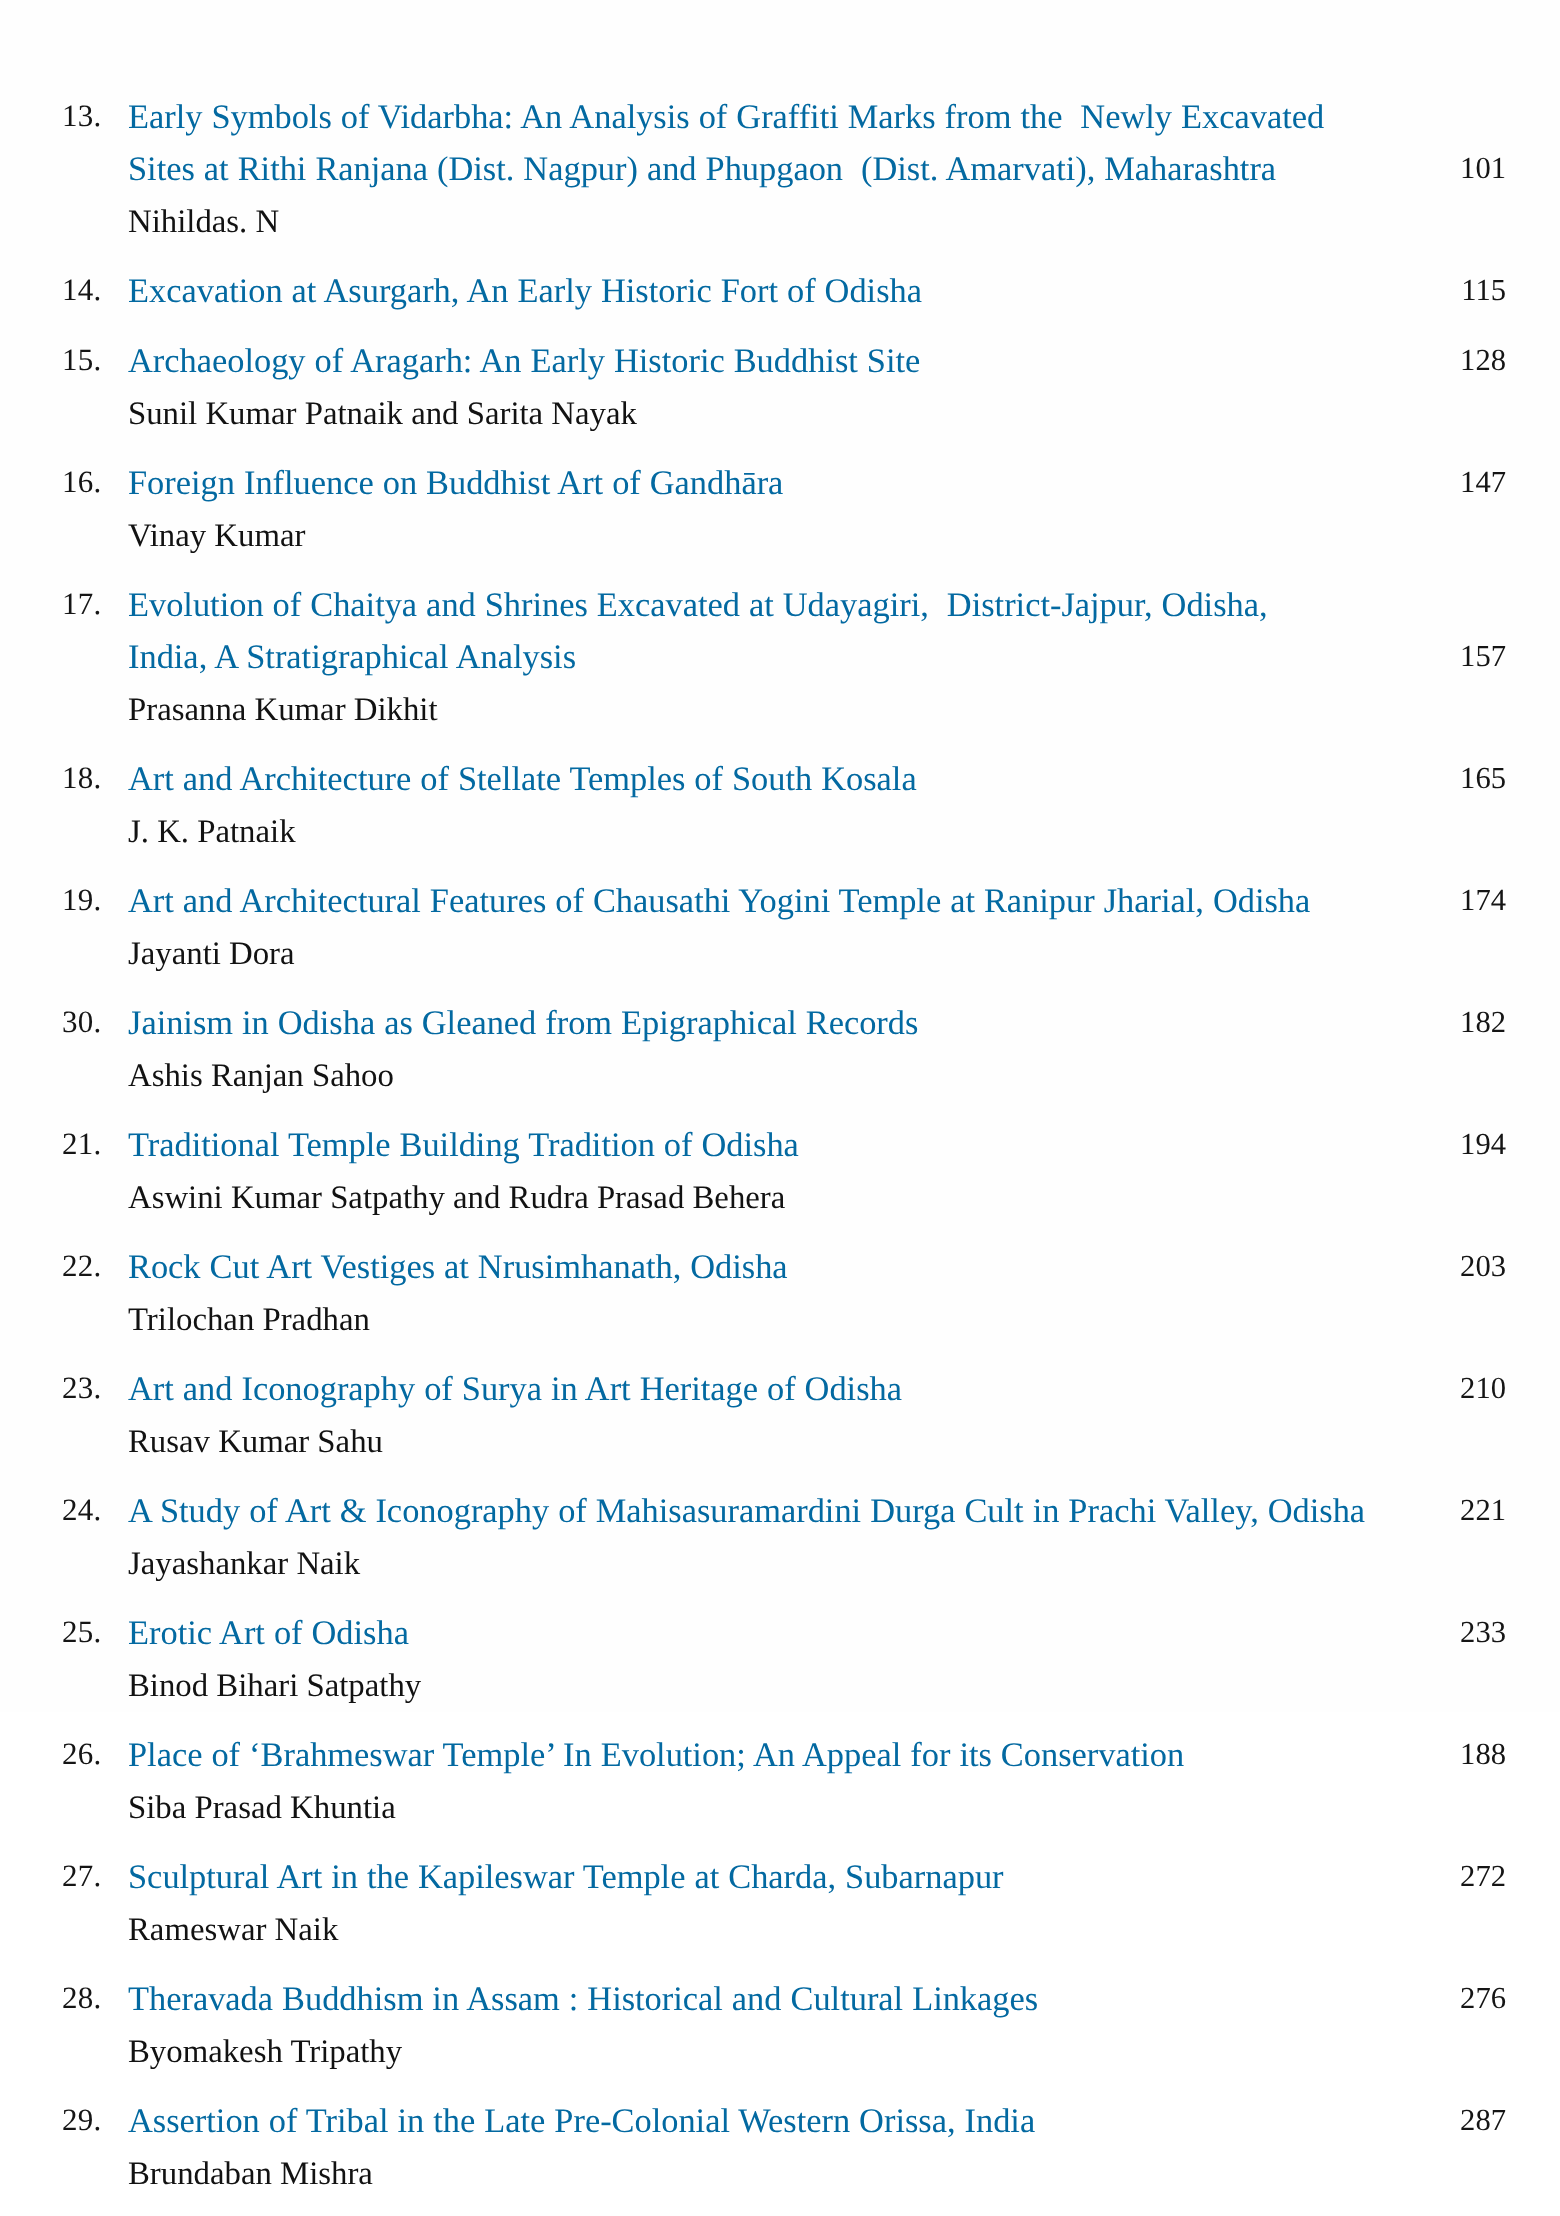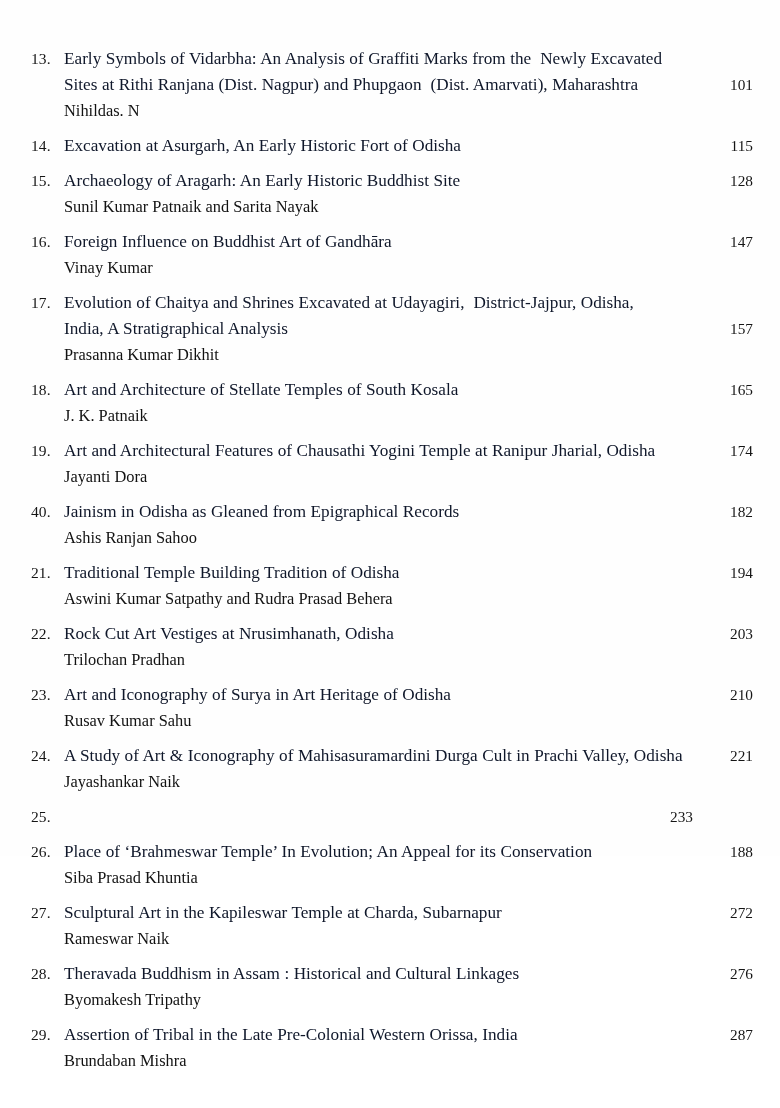--- a/index.html
+++ b/index.html
@@ -44,21 +44,21 @@
     white-space: nowrap;
   }
 
   .entry-body {
     padding-left: 4px;
   }
 
   .entry-title {
     font-size: 17.2px;
     line-height: 26px;
-    color: #0f172a;
+    color: #0369a1;
     white-space: pre-wrap;
     word-spacing: 0.2px;
   }
 
   .entry-author {
     font-size: 16.4px;
     line-height: 26px;
     color: #121212;
   }
 
@@ -129,21 +129,21 @@
       </div>
       <div class="toc-entry">
         <div class="entry-num">19.</div>
         <div class="entry-body">
           <div class="entry-title">Art and Architectural Features of Chausathi Yogini Temple at Ranipur Jharial, Odisha</div>
           <div class="entry-author">Jayanti Dora</div>
         </div>
         <div class="entry-page">174</div>
       </div>
       <div class="toc-entry">
-        <div class="entry-num">40.</div>
+        <div class="entry-num">30.</div>
         <div class="entry-body">
           <div class="entry-title">Jainism in Odisha as Gleaned from Epigraphical Records</div>
           <div class="entry-author">Ashis Ranjan Sahoo</div>
         </div>
         <div class="entry-page">182</div>
       </div>
       <div class="toc-entry">
         <div class="entry-num">21.</div>
         <div class="entry-body">
           <div class="entry-title">Traditional Temple Building Tradition of Odisha</div>
@@ -170,20 +170,24 @@
       <div class="toc-entry">
         <div class="entry-num">24.</div>
         <div class="entry-body">
           <div class="entry-title">A Study of Art &amp; Iconography of Mahisasuramardini Durga Cult in Prachi Valley, Odisha</div>
           <div class="entry-author">Jayashankar Naik</div>
         </div>
         <div class="entry-page">221</div>
       </div>
       <div class="toc-entry">
         <div class="entry-num">25.</div>
+        <div class="entry-body">
+          <div class="entry-title">Erotic Art of Odisha</div>
+          <div class="entry-author">Binod Bihari Satpathy</div>
+        </div>
         <div class="entry-page">233</div>
       </div>
       <div class="toc-entry">
         <div class="entry-num">26.</div>
         <div class="entry-body">
           <div class="entry-title">Place of ‘Brahmeswar Temple’ In Evolution; An Appeal for its Conservation</div>
           <div class="entry-author">Siba Prasad Khuntia</div>
         </div>
         <div class="entry-page">188</div>
       </div>

